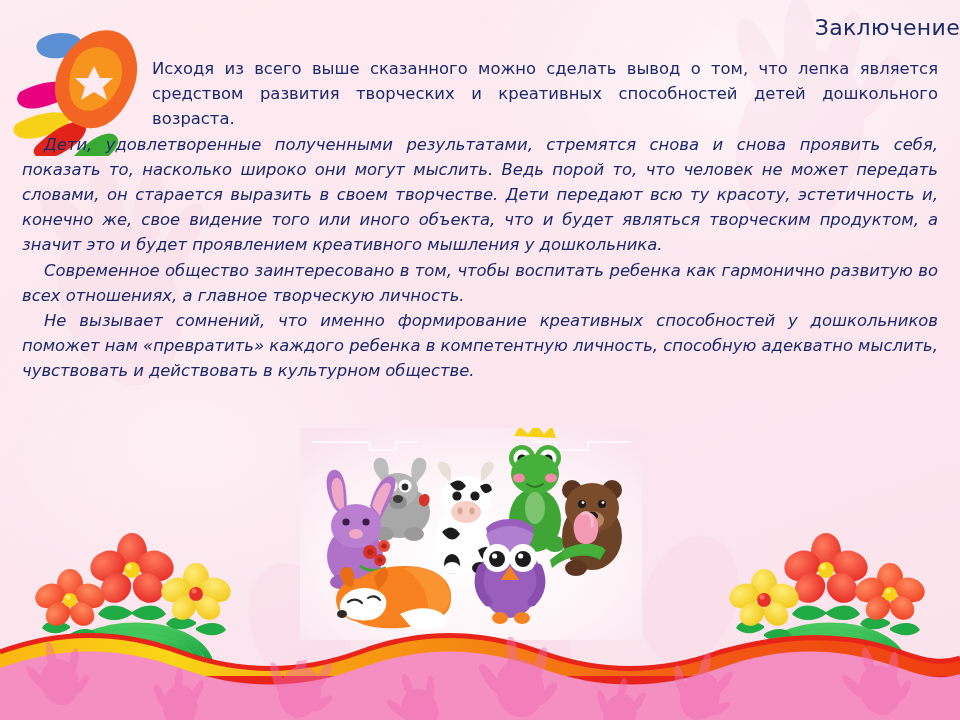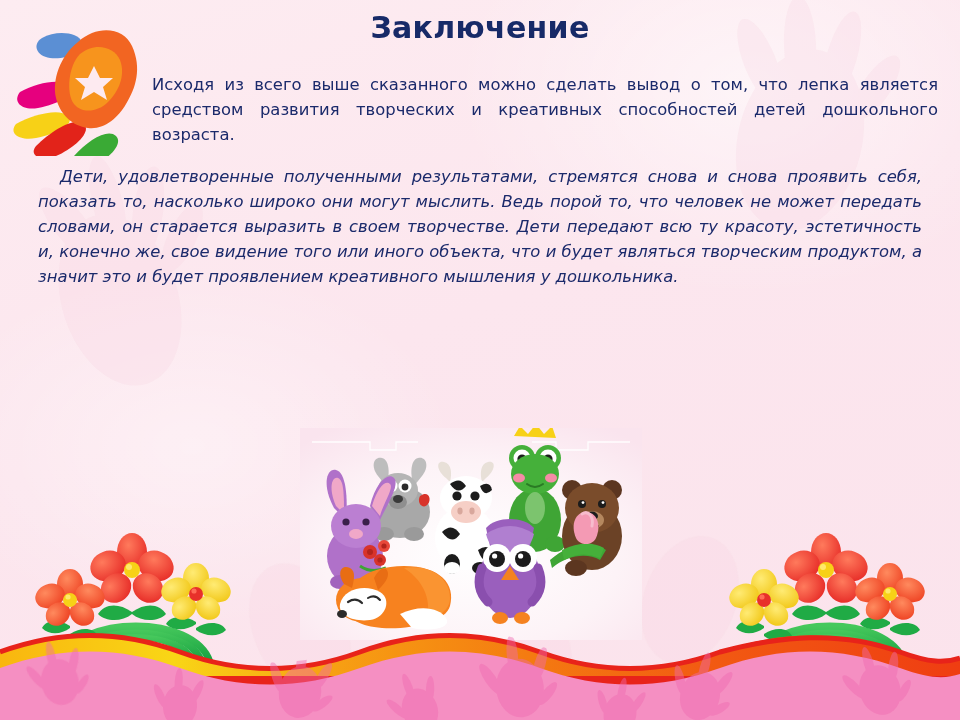--- a/index.html
+++ b/index.html
@@ -26,23 +26,23 @@
   .bg-texture {
     position: absolute; inset: 0;
     opacity: 0.5;
     pointer-events: none;
   }
 
   
   .title {
     position: absolute;
     top: 8px; left: 0; right: 0;
-    text-align: center;
-    font-size: 30px;
-    font-weight: bold;
+    text-align: right;
+    font-size: 22px;
+    font-weight: normal;
     color: #172a68;
     letter-spacing: 0.3px;
     line-height: 40px;
   }
 
   
   .logo {
     position: absolute;
     left: 8px; top: 16px;
     width: 140px; height: 140px;
@@ -50,21 +50,21 @@
 
   
   .body-text {
     position: absolute;
     left: 22px; top: 56px;
     width: 916px;
     color: #1b2a6b;
     font-size: 16.4px;
     line-height: 25.2px;
   }
-  .body-text p { margin: 16px; }
+  .body-text p { margin: 0; }
 
   .para-lead {
     margin-left: 130px !important;
     width: 786px;
     text-align: justify;
     text-align-last: left;
     word-spacing: 0.5px;
   }
   .para {
     text-indent: 22px;
@@ -143,20 +143,22 @@
              C90 96 74 98 66 88 C58 78 60 50 72 38 Z" fill="#f7941d"></path>
 
     <path d="M86 50 L92 62 L105 62 L95 71 L99 84 L86 76 L73 84 L77 71 L67 62 L80 62 Z" fill="#fdeaf0"></path>
   </svg>
 
   <div class="title">Заключение</div>
 
   <div class="body-text">
     <p class="para-lead">Исходя из всего выше сказанного можно сделать вывод о том, что лепка является средством развития творческих и креативных способностей детей дошкольного возраста.</p>
     <p class="para">Дети, удовлетворенные полученными результатами, стремятся снова и снова проявить себя, показать то, насколько широко они могут мыслить. Ведь порой то, что человек не может передать словами, он старается выразить в своем творчестве. Дети передают всю ту красоту, эстетичность и, конечно же, свое видение того или иного объекта, что и будет являться творческим продуктом, а значит это и будет проявлением креативного мышления у дошкольника.</p>
+    <p class="para">Современное общество заинтересовано в том, чтобы воспитать ребенка как гармонично развитую во всех отношениях, а главное творческую личность.</p>
+    <p class="para tight">Не вызывает сомнений, что именно формирование креативных способностей у дошкольников поможет нам «превратить» каждого ребенка в компетентную личность, способную адекватно мыслить, чувствовать и действовать в культурном обществе.</p>
   </div>
 
   <div class="photo">
     <svg width="342" height="212" viewBox="0 0 342 212">
       <defs>
         <radialGradient id="photoBg" cx="50%" cy="60%" r="72%">
           <stop offset="0%" stop-color="#ffffff"></stop>
           <stop offset="60%" stop-color="#fdf3f7"></stop>
           <stop offset="100%" stop-color="#fae4ee"></stop>
         </radialGradient>

